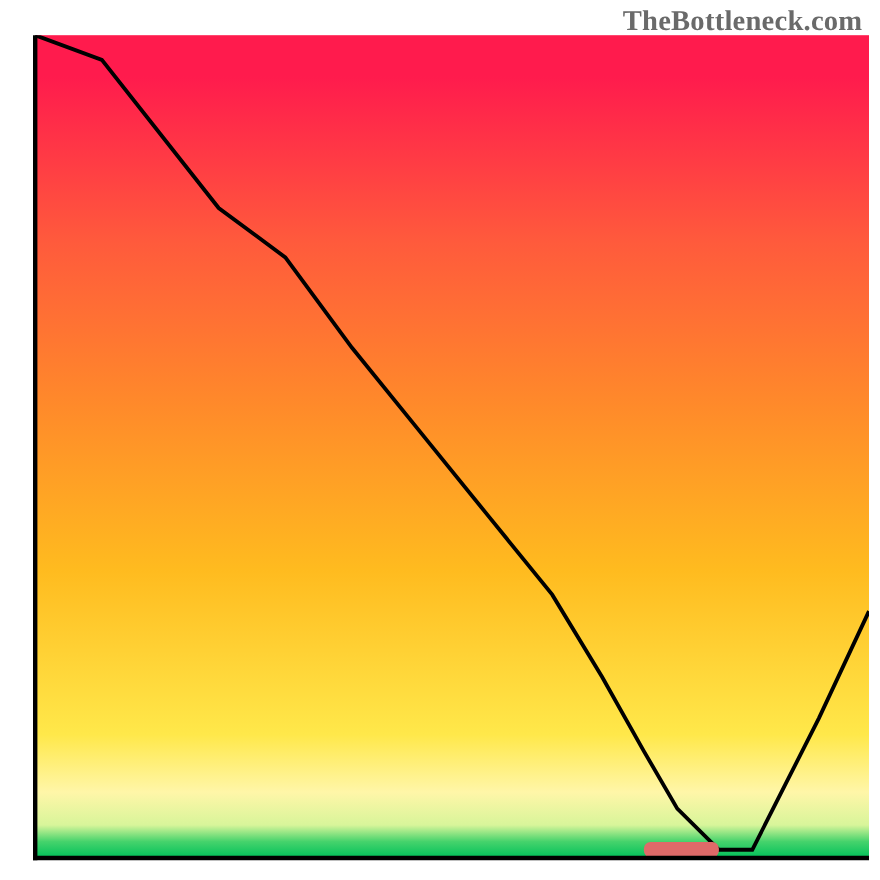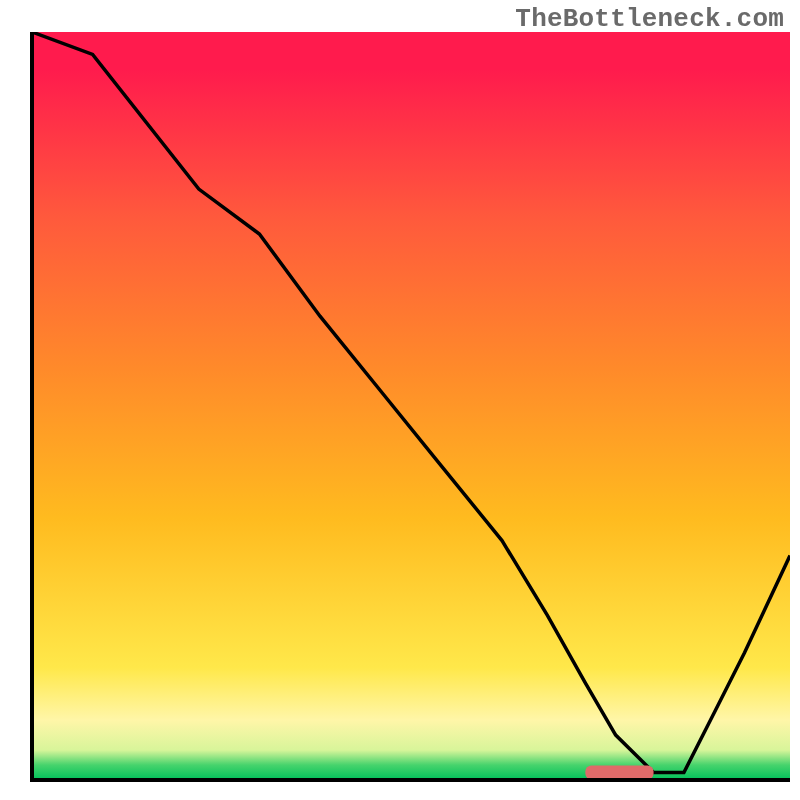--- a/index.html
+++ b/index.html
@@ -12,21 +12,21 @@
   }
   .wrap {
     position: relative;
     width: 800px;
     height: 800px;
   }
   .watermark {
     position: absolute;
     top: 4px;
     right: 16px;
-    font-family: Liberation Mono, monospace;
+    font-family: Liberation Serif, serif;
     font-size: 26px;
     font-weight: 600;
     color: #6a6a6a;
     letter-spacing: 0.2px;
   }
   svg {
     display: block;
   }
 </style>
 </head>

